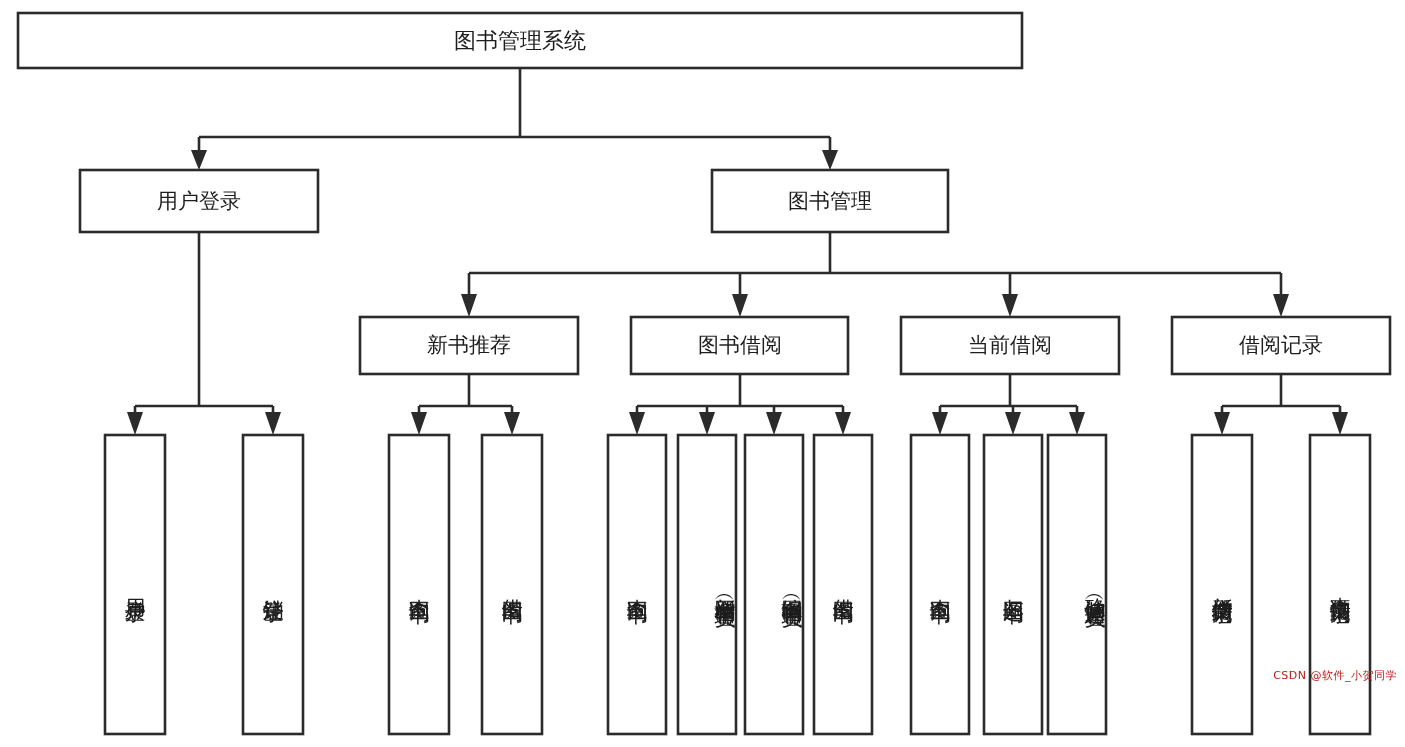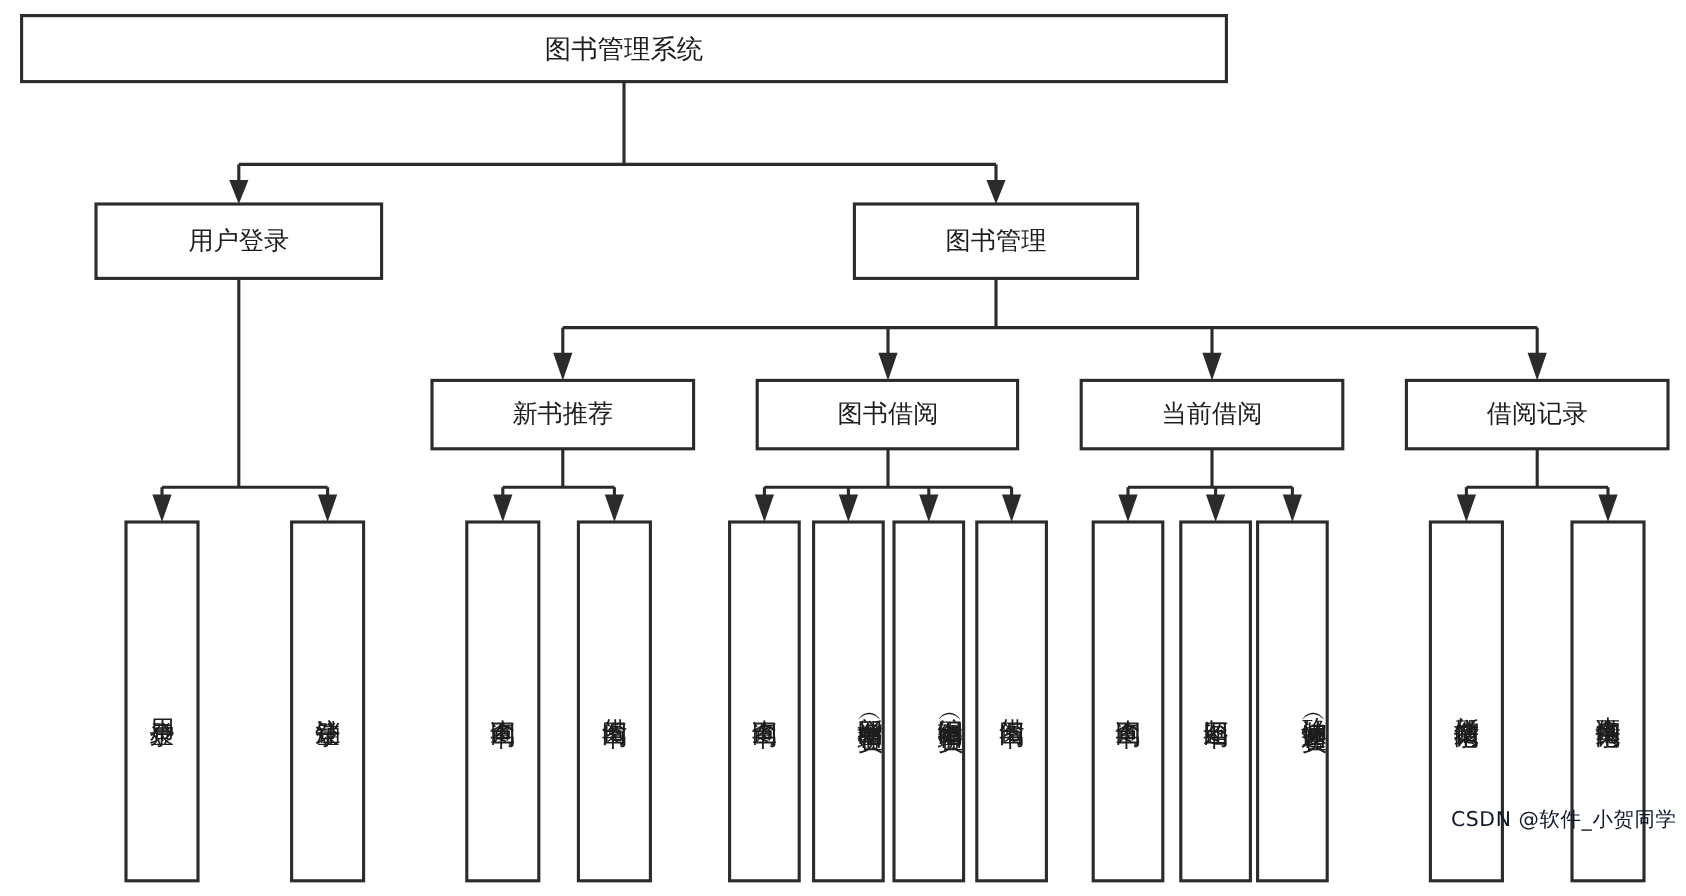--- a/index.html
+++ b/index.html
@@ -63,24 +63,24 @@
     line-height: 1.06;
     color: #1d1d1d;
     letter-spacing: 1.5px;
     text-align: center;
     white-space: nowrap;
     pointer-events: none;
   }
   .watermark {
     position: absolute;
     right: 8px;
-    bottom: 6px;
-    font-family: "DejaVu Sans", "Liberation Sans", sans-serif;
-    font-size: 17px;
-    color: #0f172a;
+    bottom: 17px;
+    font-family: "DejaVu Sans", "Liberation Sans", sans-serif;
+    font-size: 11px;
+    color: #b91c1c;
     white-space: nowrap;
     letter-spacing: 0.5px;
   }
 </style>
 </head>
 <body>
 
 <div id="diagram-root">
 
   <svg id="flow-svg" viewBox="0 0 1405 747">

